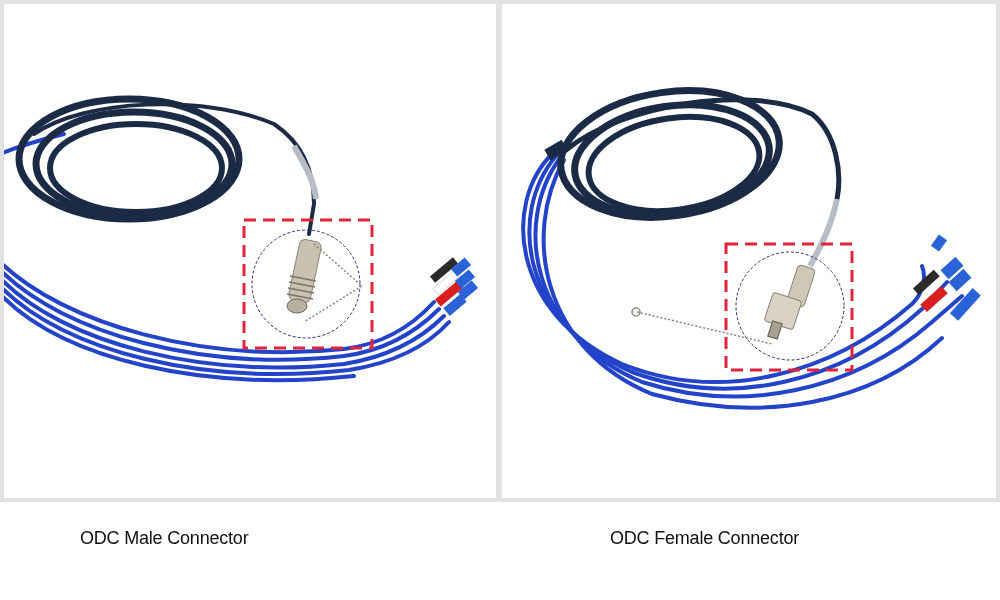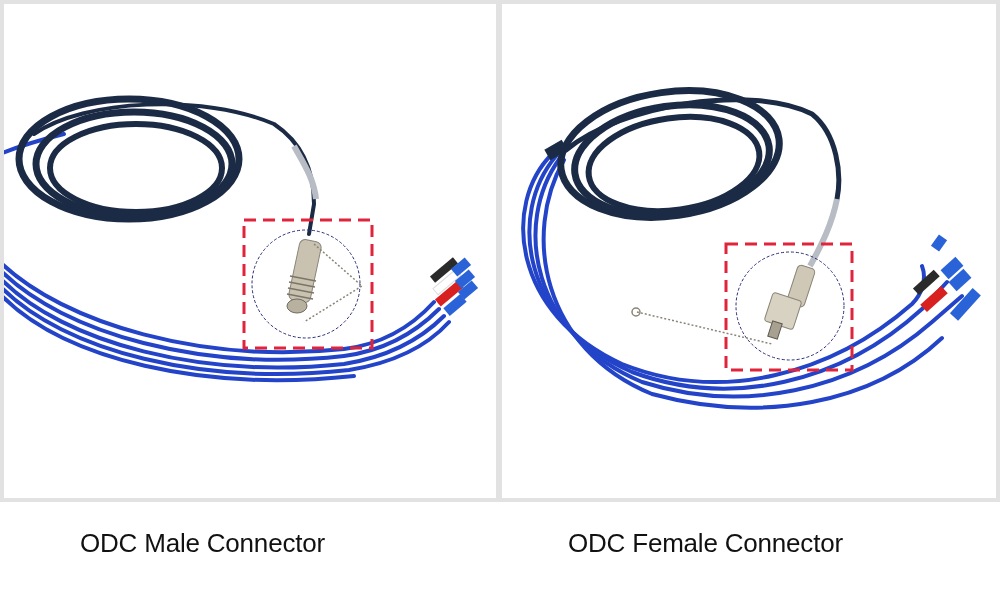--- a/index.html
+++ b/index.html
@@ -11,25 +11,25 @@
     position: absolute; left: 0; top: 0; width: 1000px; height: 502px;
     background: #e2e2e2;
   }
   .panel {
     position: absolute; top: 4px; height: 494px; background: #ffffff;
   }
   .panel.left { left: 4px; width: 492px; }
   .panel.right { left: 502px; width: 494px; }
   .panel svg { position: absolute; left: 0; top: 0; }
   .caption {
-    position: absolute; top: 528px; font-size: 26px; color: #111111;
+    position: absolute; top: 528px; font-size: 18px; color: #111111;
     letter-spacing: -0.2px; white-space: nowrap;
   }
   .caption.left { left: 80px; }
-  .caption.right { left: 568px; }
+  .caption.right { left: 610px; }
 </style>
 </head>
 <body>
 
 <div class="frame">
 
   <div class="panel left">
     <svg width="492" height="494" viewBox="0 0 492 494">
 
       <g fill="none" stroke="#2344c8" stroke-width="4" stroke-linecap="round">

